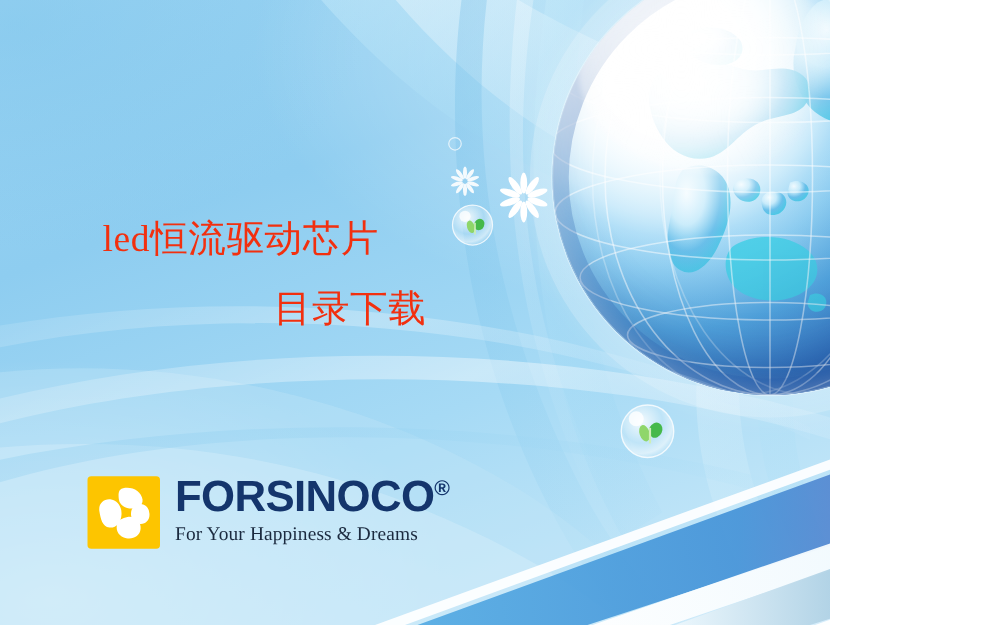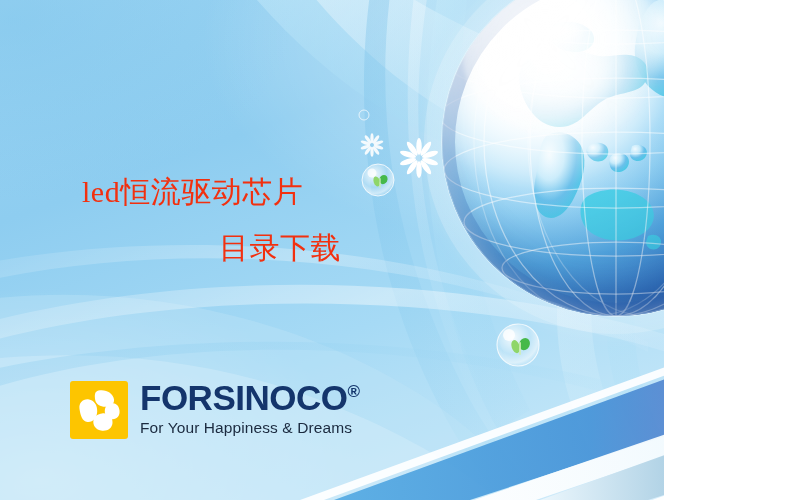--- a/index.html
+++ b/index.html
@@ -139,21 +139,21 @@
     vertical-align: super;
     line-height: 0;
   }
   .logo-tag {
     color: #1b2a3f;
     font-size: 15.5px;
     line-height: 19px;
     margin-top: 3px;
     letter-spacing: 0.1px;
     white-space: nowrap;
-    font-family: Liberation Sans, sans-serif;
+    font-family: Liberation Serif, serif;
   }
 </style>
 </head>
 <body>
 
 <div id="banner">
 
   <div class="sky-tint"></div>
 
   <div class="ribbons">

